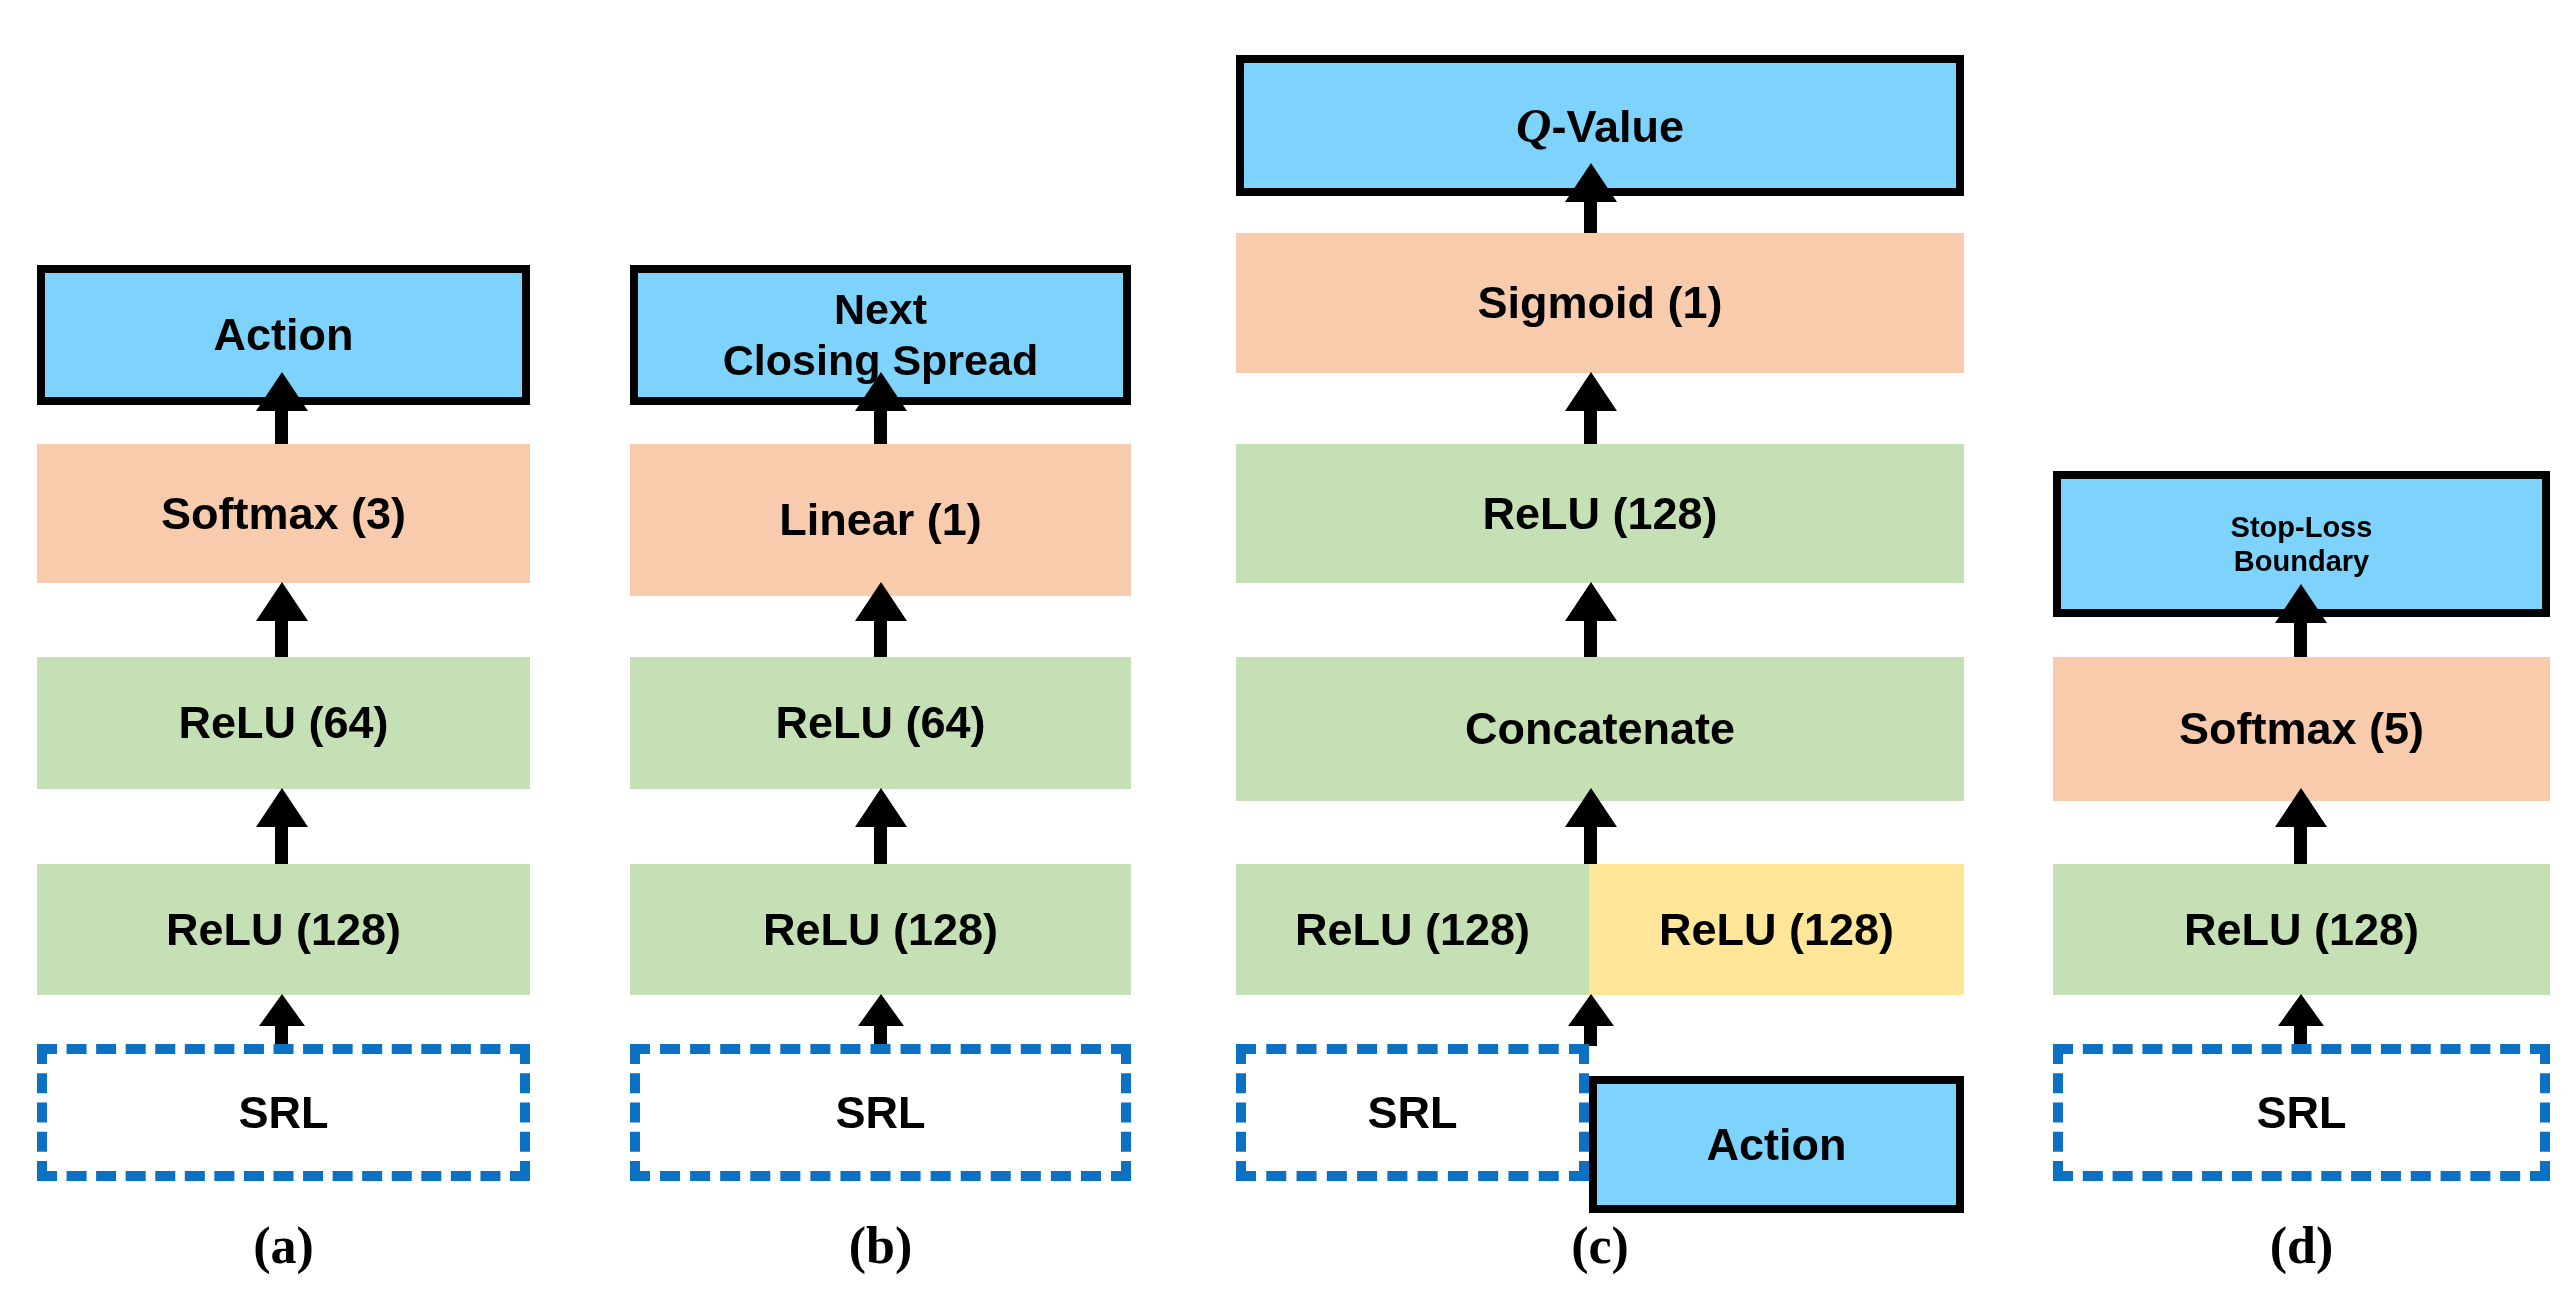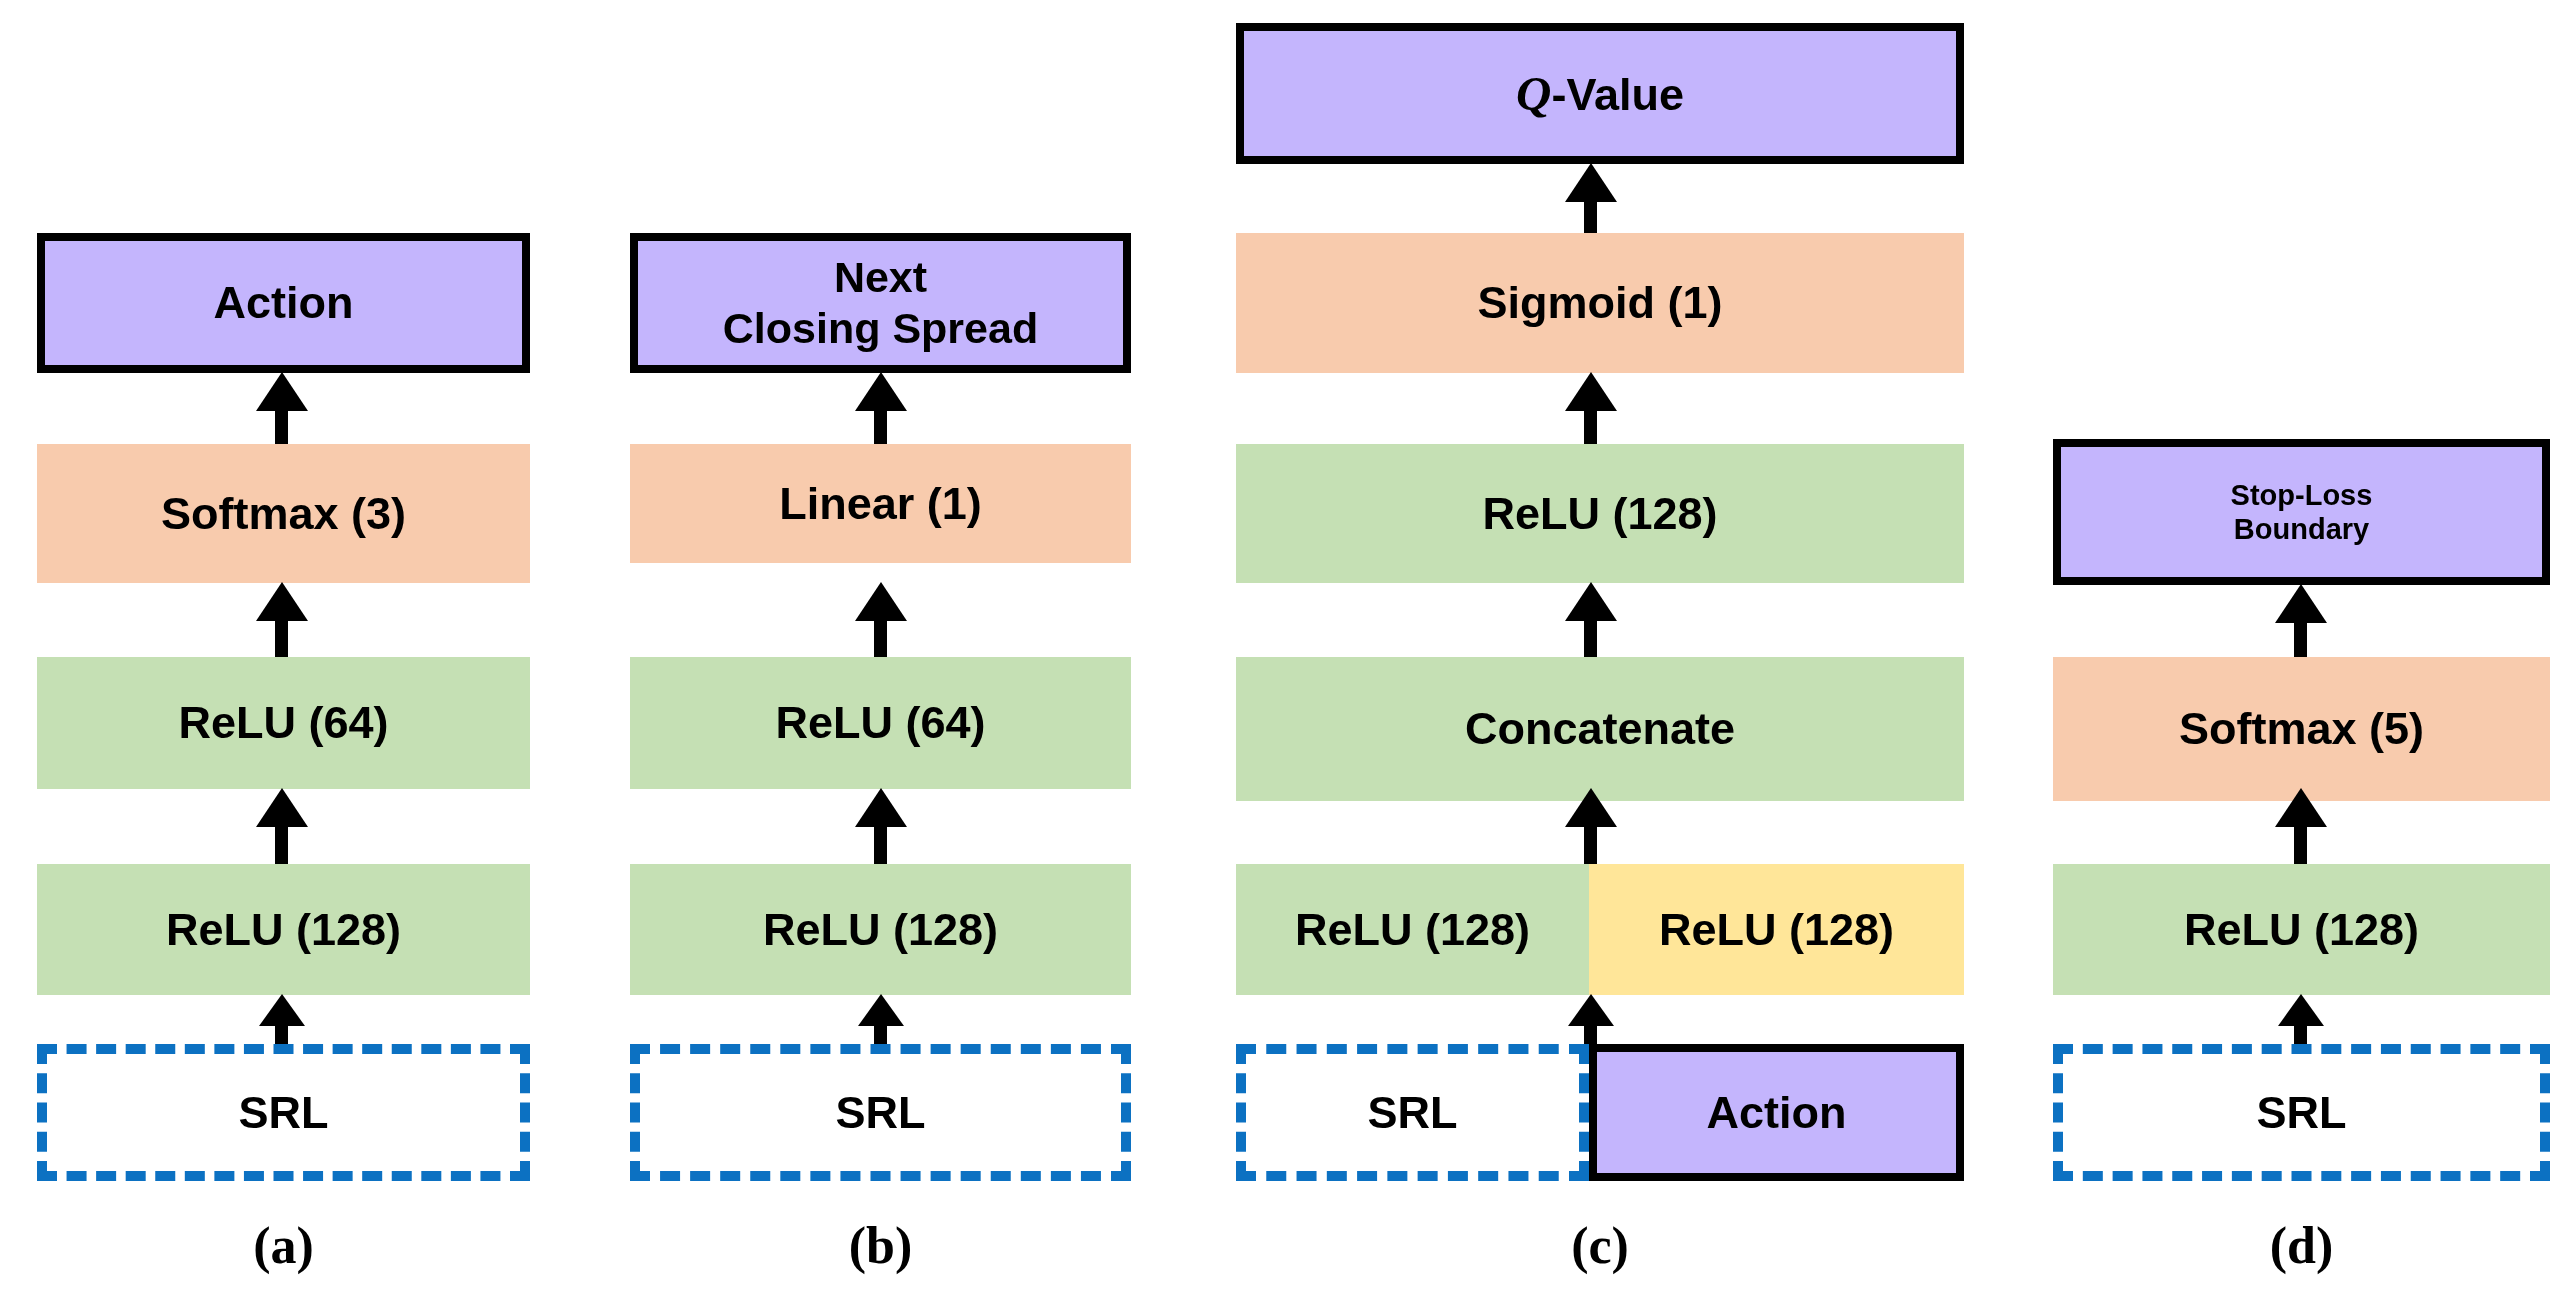--- a/index.html
+++ b/index.html
@@ -18,21 +18,21 @@
     flex-direction: column;
     align-items: center;
     justify-content: center;
     text-align: center;
     font-weight: bold;
     font-size: 45px;
     line-height: 1.18;
     color: var(--ink, #000);
     white-space: nowrap;
   }
-  .outlined { background: #c4b5fd; border: 8.5px solid var(--ink, #000); }
+  .outlined { background: #7dd3fc; border: 8.5px solid var(--ink, #000); margin-top: 32px; }
   .peach    { background: var(--peach, #F8CBAD); }
   .green    { background: var(--green, #C5E0B4); }
   .yellow   { background: var(--yellow, #FFE699); }
   .dashed   { background: #ffffff; border: 10px dashed var(--blue, #0C71C2); text-align: center; }
   .arrow {
     position: absolute;
     width: 55px;
     display: flex;
     flex-direction: column;
     align-items: center;
@@ -101,21 +101,21 @@
   </div>
 
   <div class="box outlined" style="left:630px; top:233px; width:501px; height:140px; font-size:43px;">
     <span>Next</span>
     <span>Closing Spread</span>
   </div>
   <div class="arrow" style="left:853px; top:372px; height:74px;">
     <span class="head"></span>
     <span class="shaft"></span>
   </div>
-  <div class="box peach" style="left:630px; top:444px; width:501px; height:119px;">
+  <div class="box peach" style="left:630px; top:444px; width:501px; height:152px;">
     <span>Linear (1)</span>
   </div>
   <div class="arrow" style="left:853px; top:582px; height:76px;">
     <span class="head"></span>
     <span class="shaft"></span>
   </div>
   <div class="box green" style="left:630px; top:657px; width:501px; height:132px;">
     <span>ReLU (64)</span>
   </div>
   <div class="arrow" style="left:853px; top:788px; height:78px;">

